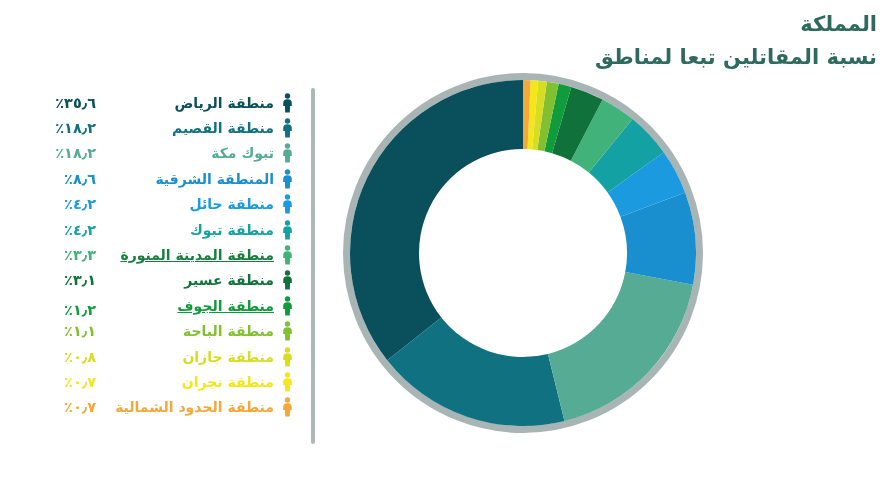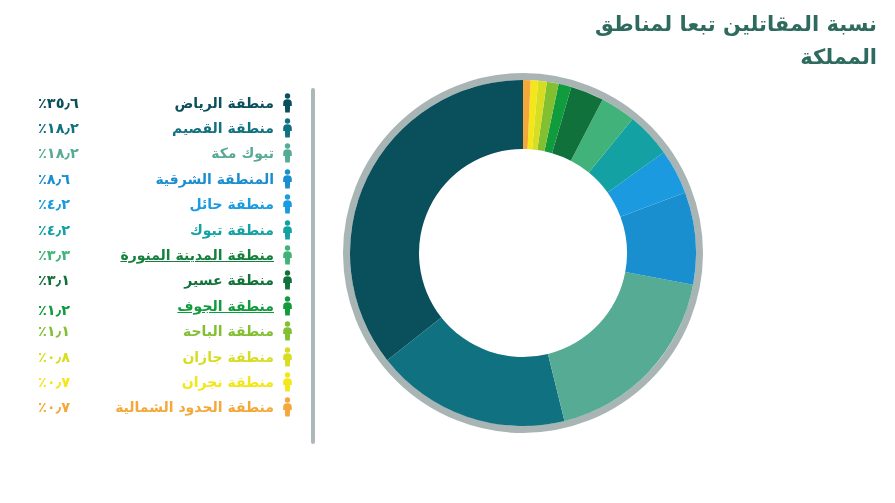--- a/index.html
+++ b/index.html
@@ -69,21 +69,21 @@
     flex: 1 1 auto;
     text-align: right;
     padding-right: 4px;
     font-size: 14px;
     font-weight: 600;
     white-space: nowrap;
     direction: rtl;
   }
   .legend-value {
     flex: 0 0 58px;
-    text-align: left;
+    text-align: right;
     font-size: 14.5px;
     font-weight: 600;
     direction: ltr;
     unicode-bidi: isolate;
   }
 
   
   #donut-wrap {
     position: absolute;
     left: 342px;
@@ -92,22 +92,22 @@
     height: 362px;
   }
   #donut-svg { display: block; width: 362px; height: 362px; }
 </style>
 </head>
 <body>
 
 <div id="page">
 
   <div id="title">
+    <div>المملكة</div>
     <div>نسبة المقاتلين تبعا لمناطق</div>
-    <div>المملكة</div>
   </div>
 
   <div id="divider"></div>
 
   <div id="legend">
       <div class="legend-row">
         <span class="legend-icon">
           <svg width="13" height="20" viewBox="0 0 13 20">
             <circle cx="6.5" cy="3" r="2.7" fill="#0a4f5c"></circle>
             <path d="M6.5 6.2 C3.4 6.2 2.2 7.6 2.2 10.2 L2.2 13.0 L3.9 13.0 L4.2 19.6 L8.8 19.6 L9.1 13.0 L10.8 13.0 L10.8 10.2 C10.8 7.6 9.6 6.2 6.5 6.2 Z" fill="#0a4f5c"></path>

